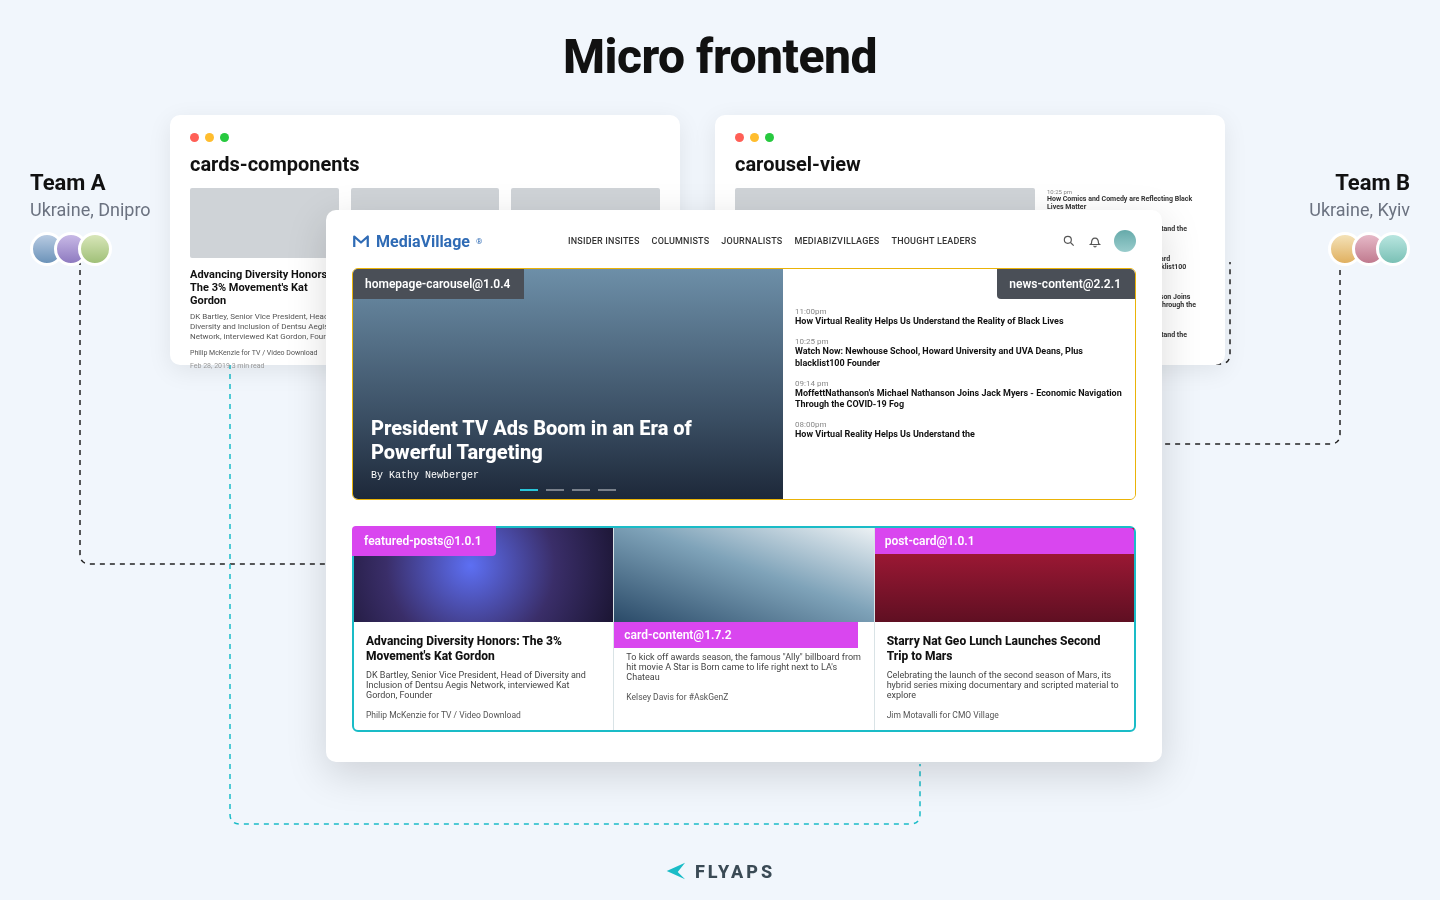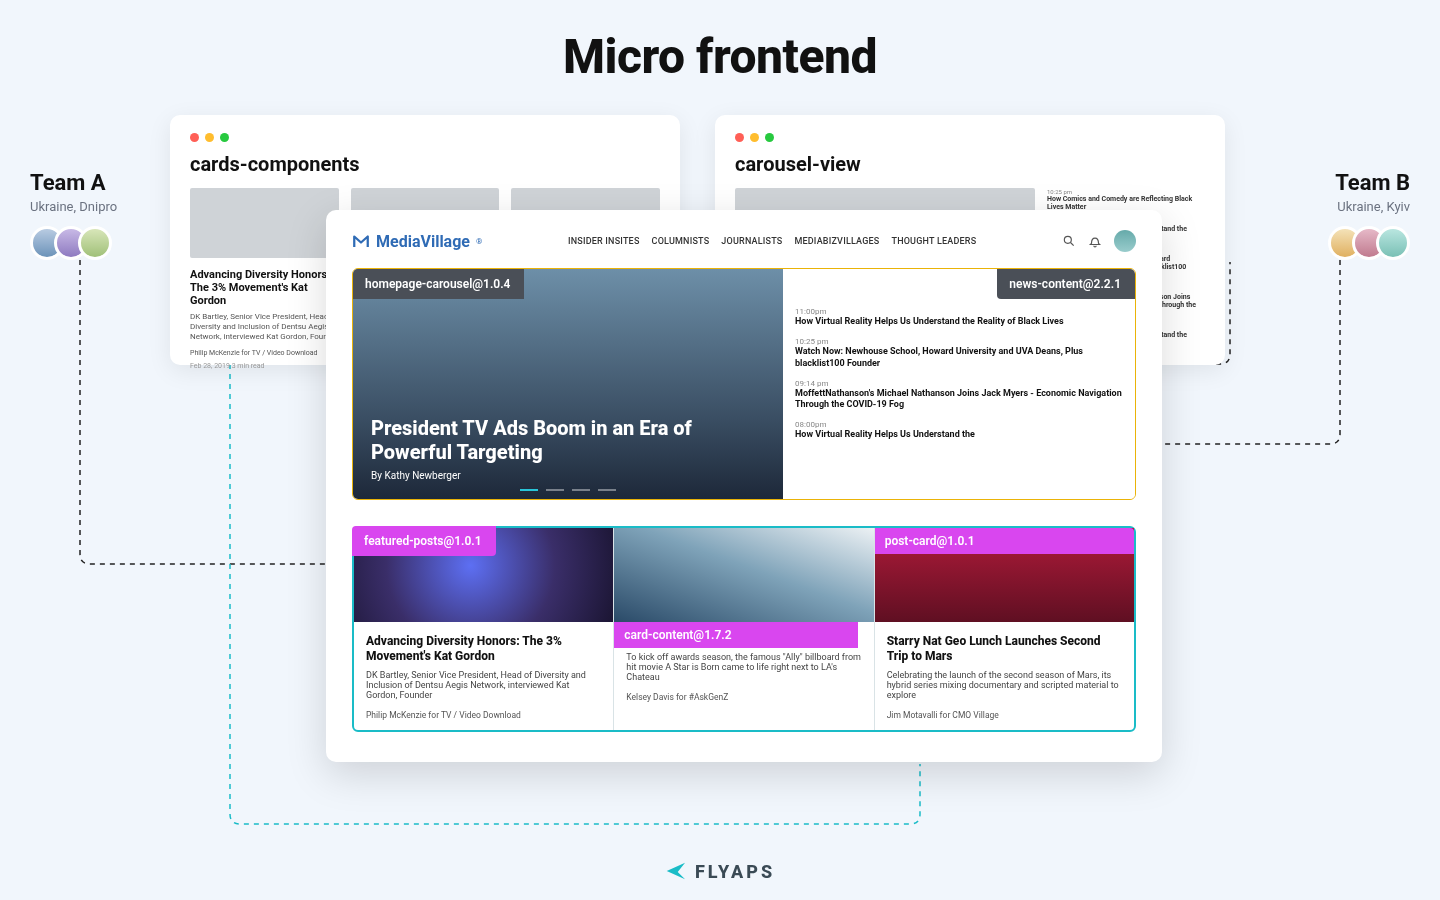--- a/index.html
+++ b/index.html
@@ -13,21 +13,21 @@
     color: #111;
   }
   svg.lines { position:absolute; top:0; left:0; width:1440px; height:900px; pointer-events:none; }
   .title {
     position:absolute; left:50%; top:28px; transform:translateX(-50%);
     font-size:48px; font-weight:800; letter-spacing:-0.5px;
   }
   
   .team { position:absolute; top:170px; width:130px; }
   .team .name { font-size:22px; font-weight:700; }
-  .team .loc { font-size:13px; color:#6b7280; margin-top:4px; }
+  .team .loc { font-size:18px; color:#6b7280; margin-top:4px; }
   .avatars { margin-top:12px; display:flex; }
   .avatars .av {
     width:34px; height:34px; border-radius:50%;
     border:3px solid #fff; margin-left:-10px;
     background:#bcd; display:inline-block;
   }
   .avatars .av:first-child { margin-left:0; }
   .team-a { left:30px; }
   .team-b { right:30px; text-align:right; }
   .team-b .avatars { justify-content:flex-end; }
@@ -73,21 +73,21 @@
   .avatar-sm { width:22px; height:22px; border-radius:50%; background:linear-gradient(#6aa, #9cc); }
   
   .hero-wrap { border:1px solid #eab308; border-radius:6px; overflow:hidden; display:flex; position:relative; }
   .hero-left {
     position:relative; width:430px; height:230px;
     background: linear-gradient(180deg, #6d8fa8 0%, #3a4e63 65%, #1d2839 100%);
     color:#fff; padding:18px;
     display:flex; flex-direction:column; justify-content:flex-end;
   }
   .hero-left .ht { font-size:20px; font-weight:800; line-height:1.2; }
-  .hero-left .ha { font-size:10px; margin-top:6px; }
+  .hero-left .ha { font-size:10px; margin-top:6px;font-family:Liberation Mono, monospace; }
   .hero-left .pager { position:absolute; bottom:8px; left:50%; transform:translateX(-50%);
     display:flex; gap:8px; }
   .hero-left .pager span { width:18px; height:2px; background:#fff6; display:inline-block; }
   .hero-left .pager span.active { background:#29c5d9; }
   .hero-right { flex:1; background:#fff; position:relative; padding:8px 12px; }
   .tag {
     position:absolute; z-index:5; color:#fff;
     font-size:12px; font-weight:600; padding:8px 14px 8px 12px;
     border-radius:4px 0 4px 0;
   }

